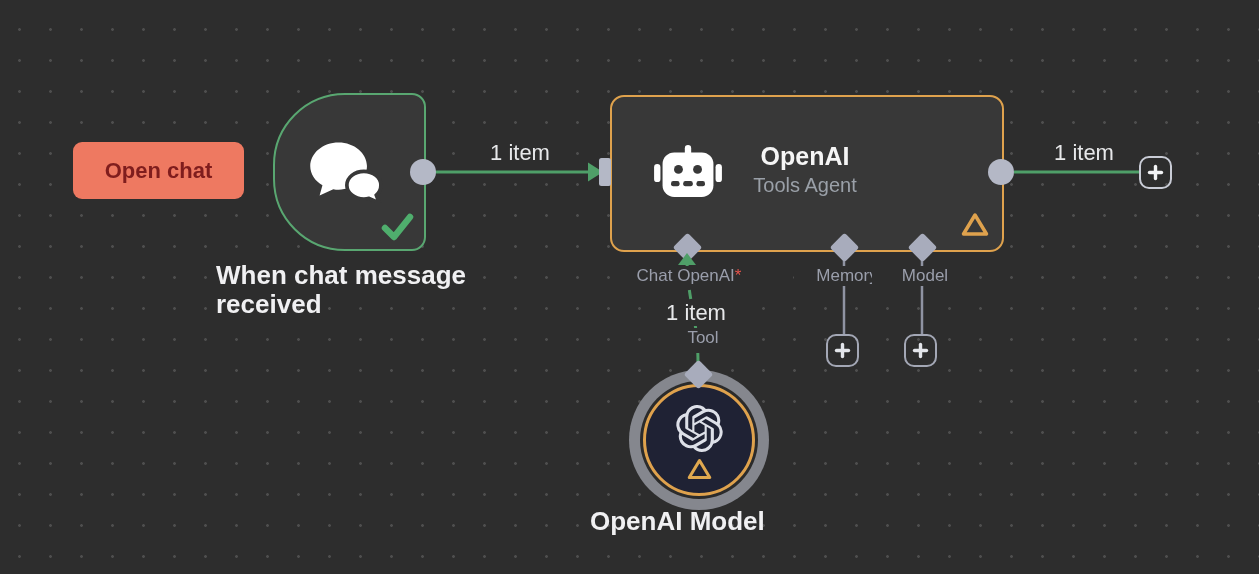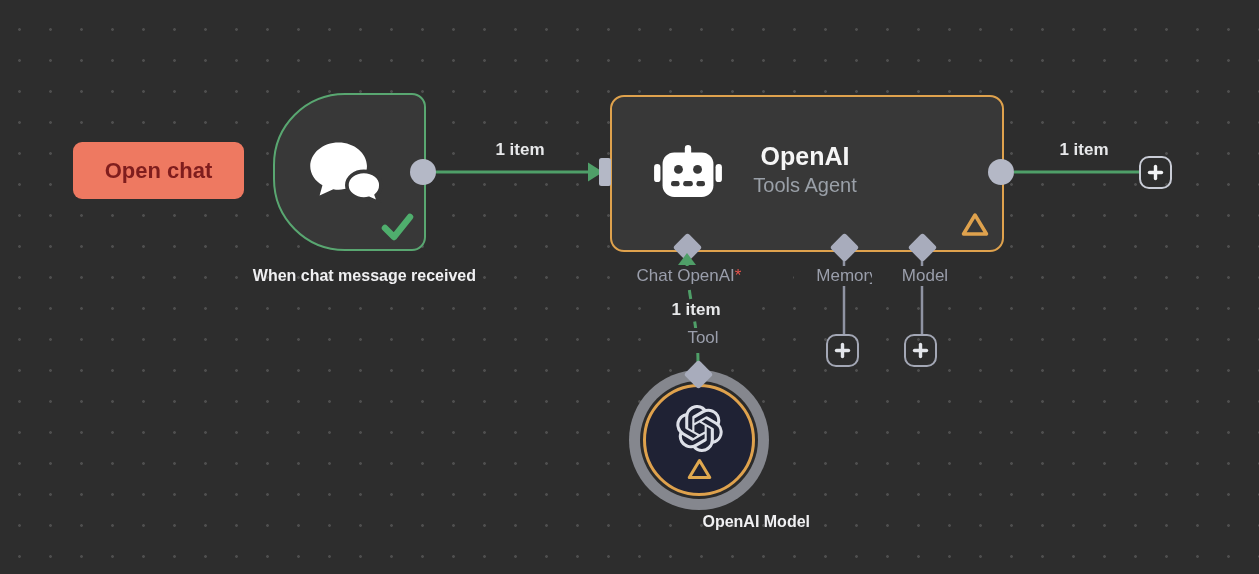--- a/index.html
+++ b/index.html
@@ -12,22 +12,22 @@
   }
   .abs{position:absolute;}
   
   .open-chat{left:73px;top:142px;width:171px;height:57px;background:#ee7961;border-radius:9px;
     color:#7f1d1d;font-size:22px;font-weight:700;display:flex;align-items:center;justify-content:center;cursor:pointer;}
   
   .trigger-node{left:273px;top:93px;width:149px;height:154px;background:#383838;
     border:2.5px solid #59a771;border-radius:72px 14px 14px 72px;}
   .agent-node{left:610px;top:95px;width:390px;height:153px;background:#383838;
     border:2.5px solid #dfa24d;border-radius:14px;}
-  .node-label{color:#f0f0f2;font-size:16px;font-weight:600;text-align:right;line-height:29px;}
-  .conn-label{color:#e7e8ea;font-size:17px;font-weight:700;text-align:center;
+  .node-label{color:#f0f0f2;font-size:26px;font-weight:600;text-align:left;line-height:29px;}
+  .conn-label{color:#e7e8ea;font-size:22px;font-weight:400;text-align:center;
     background:#2d2d2d;padding:0 3px;white-space:nowrap;}
   .port-label{color:#9a9eab;font-size:17px;font-weight:500;text-align:center;
     background:#2d2d2d;padding:0 3px;white-space:nowrap;}
   .req{color:#e5534b;}
   
   .endpoint-circle{width:26px;height:26px;border-radius:50%;background:#b4b8c6;cursor:crosshair;}
   .input-square{width:12px;height:28px;border-radius:2.5px;background:#b4b8c6;}
   .diamond{width:21px;height:21px;background:#a8acbc;border-radius:3px;transform:rotate(45deg);cursor:crosshair;}
   .up-arrow{width:0;height:0;border-left:9px solid transparent;border-right:9px solid transparent;
     border-bottom:12px solid #4f9f68;}

